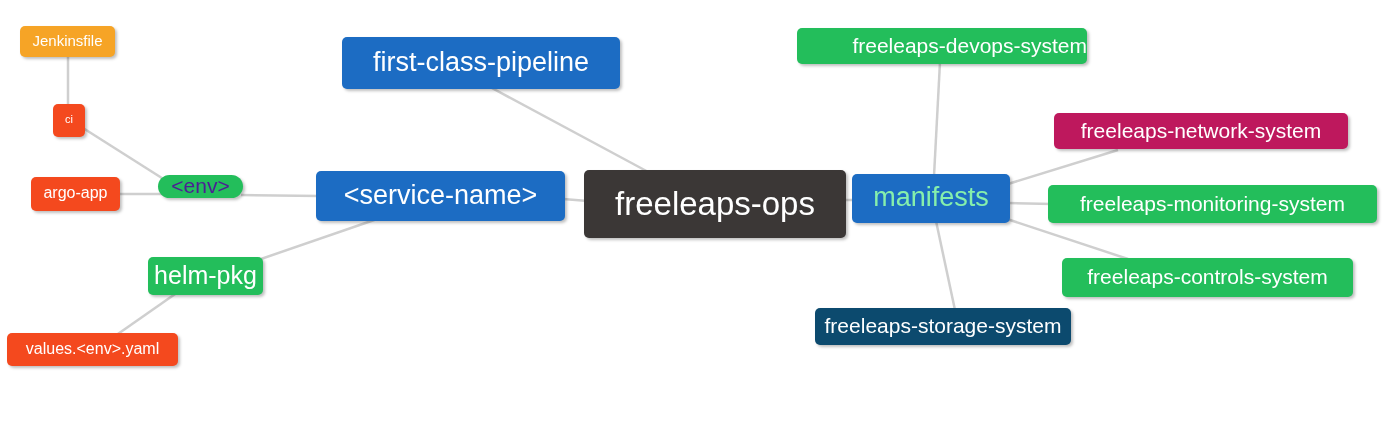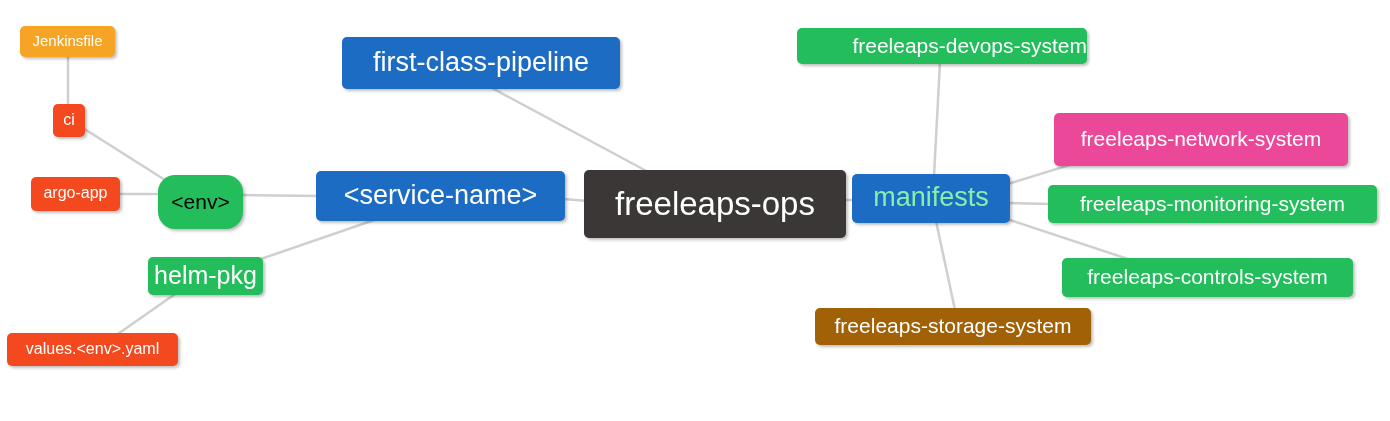--- a/index.html
+++ b/index.html
@@ -65,27 +65,27 @@
       <line x1="934" y1="176" x2="940" y2="62" stroke="#CFCFCF" stroke-width="2.5"></line>
       <line x1="1008" y1="184" x2="1118" y2="150" stroke="#CFCFCF" stroke-width="2.5"></line>
       <line x1="1008" y1="203" x2="1052" y2="204" stroke="#CFCFCF" stroke-width="2.5"></line>
       <line x1="1007" y1="219" x2="1128" y2="259" stroke="#CFCFCF" stroke-width="2.5"></line>
       <line x1="936" y1="221" x2="955" y2="310" stroke="#CFCFCF" stroke-width="2.5"></line>
     </svg>
   <div id="node-layer">
       <div class="node" style="left: 20px; top: 26px; width: 95px; height: 31px; font-size: 15px; background: rgb(246, 164, 38); color: rgb(255, 255, 255);">
         <span>Jenkinsfile</span>
       </div>
-      <div class="node" style="left: 53px; top: 104px; width: 32px; height: 33px; font-size: 16px; background: rgb(244, 73, 30); color: rgb(255, 255, 255);">
+      <div class="node" style="left: 53px; top: 104px; width: 32px; height: 33px; font-size: 11px; background: rgb(244, 73, 30); color: rgb(255, 255, 255);">
         <span>ci</span>
       </div>
       <div class="node" style="left: 31px; top: 177px; width: 89px; height: 34px; font-size: 16px; background: rgb(244, 73, 30); color: rgb(255, 255, 255);">
         <span>argo-app</span>
       </div>
-      <div class="node" style="left: 158px; top: 175px; width: 85px; height: 54px; font-size: 21px; background: rgb(35, 190, 91); color: #000000; border-radius: 17px;">
+      <div class="node" style="left: 158px; top: 175px; width: 85px; height: 23px; font-size: 21px; background: rgb(35, 190, 91); color: #4c1d95; border-radius: 17px;">
         <span>&lt;env&gt;</span>
       </div>
       <div class="node" style="left: 148px; top: 257px; width: 115px; height: 38px; font-size: 25px; background: rgb(35, 190, 91); color: rgb(255, 255, 255);">
         <span>helm-pkg</span>
       </div>
       <div class="node" style="left: 7px; top: 333px; width: 171px; height: 33px; font-size: 16px; background: rgb(244, 73, 30); color: rgb(255, 255, 255);">
         <span>values.&lt;env&gt;.yaml</span>
       </div>
       <div class="node" style="left: 314px; top: 37px; width: 278px; height: 52px; font-size: 27px; background: rgb(28, 108, 195); color: rgb(255, 255, 255); margin-left: 28px;">
         <span>first-class-pipeline</span>
@@ -95,26 +95,26 @@
       </div>
       <div class="node" style="left: 584px; top: 170px; width: 262px; height: 68px; font-size: 33px; background: rgb(59, 55, 54); color: rgb(255, 255, 255);">
         <span>freeleaps-ops</span>
       </div>
       <div class="node" style="left: 852px; top: 174px; width: 158px; height: 49px; font-size: 27px; background: rgb(28, 108, 195); color: #86efac;">
         <span>manifests</span>
       </div>
       <div class="node" style="left: 797px; top: 28px; width: 290px; height: 36px; font-size: 21px; background: rgb(35, 190, 91); color: rgb(255, 255, 255); justify-content: flex-end;">
         <span>freeleaps-devops-system</span>
       </div>
-      <div class="node" style="left: 1054px; top: 113px; width: 294px; height: 53px; font-size: 21px; background: #ec4899; color: rgb(255, 255, 255);">
+      <div class="node" style="left: 1054px; top: 113px; width: 294px; height: 36px; font-size: 21px; background: #be185d; color: rgb(255, 255, 255);">
         <span>freeleaps-network-system</span>
       </div>
       <div class="node" style="left: 1048px; top: 185px; width: 329px; height: 38px; font-size: 21px; background: rgb(35, 190, 91); color: rgb(255, 255, 255);">
         <span>freeleaps-monitoring-system</span>
       </div>
       <div class="node" style="left: 1062px; top: 258px; width: 291px; height: 39px; font-size: 21px; background: rgb(35, 190, 91); color: rgb(255, 255, 255);">
         <span>freeleaps-controls-system</span>
       </div>
-      <div class="node" style="left: 815px; top: 308px; width: 276px; height: 37px; font-size: 21px; background: #a16207; color: rgb(255, 255, 255);">
+      <div class="node" style="left: 815px; top: 308px; width: 256px; height: 37px; font-size: 21px; background: #0c4a6e; color: rgb(255, 255, 255);">
         <span>freeleaps-storage-system</span>
       </div>
     </div>
 </div>
 
 </body></html>

